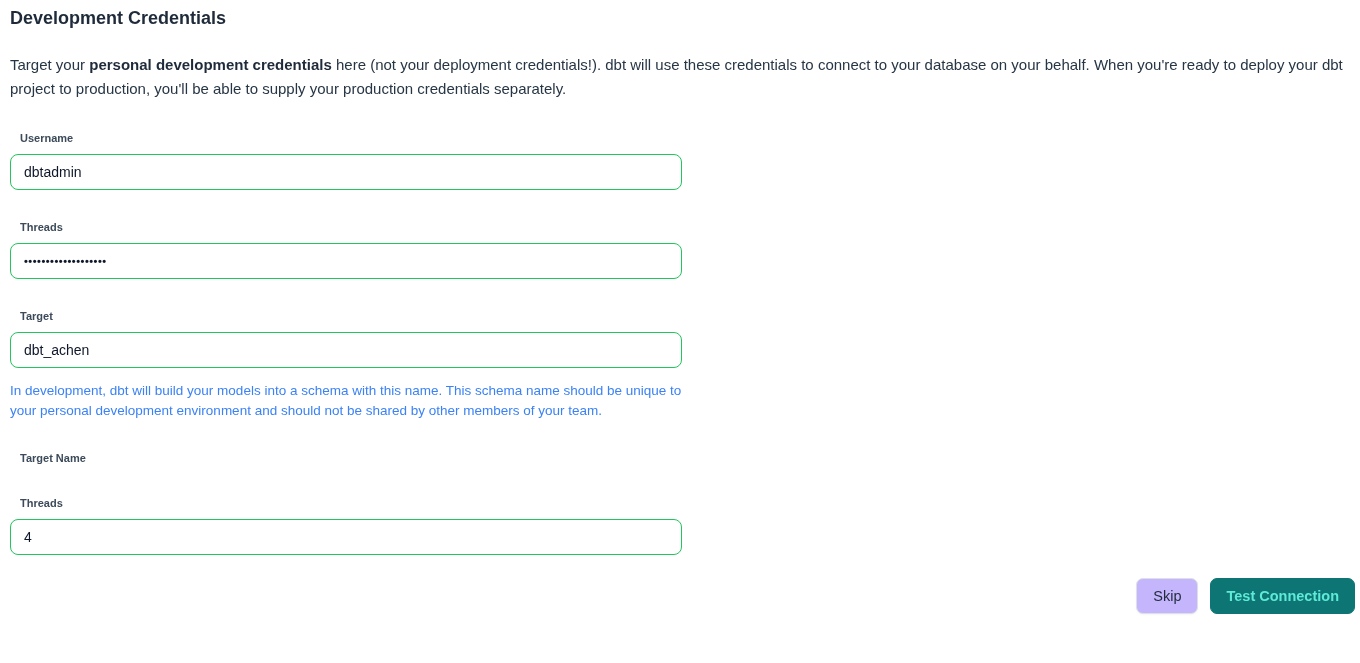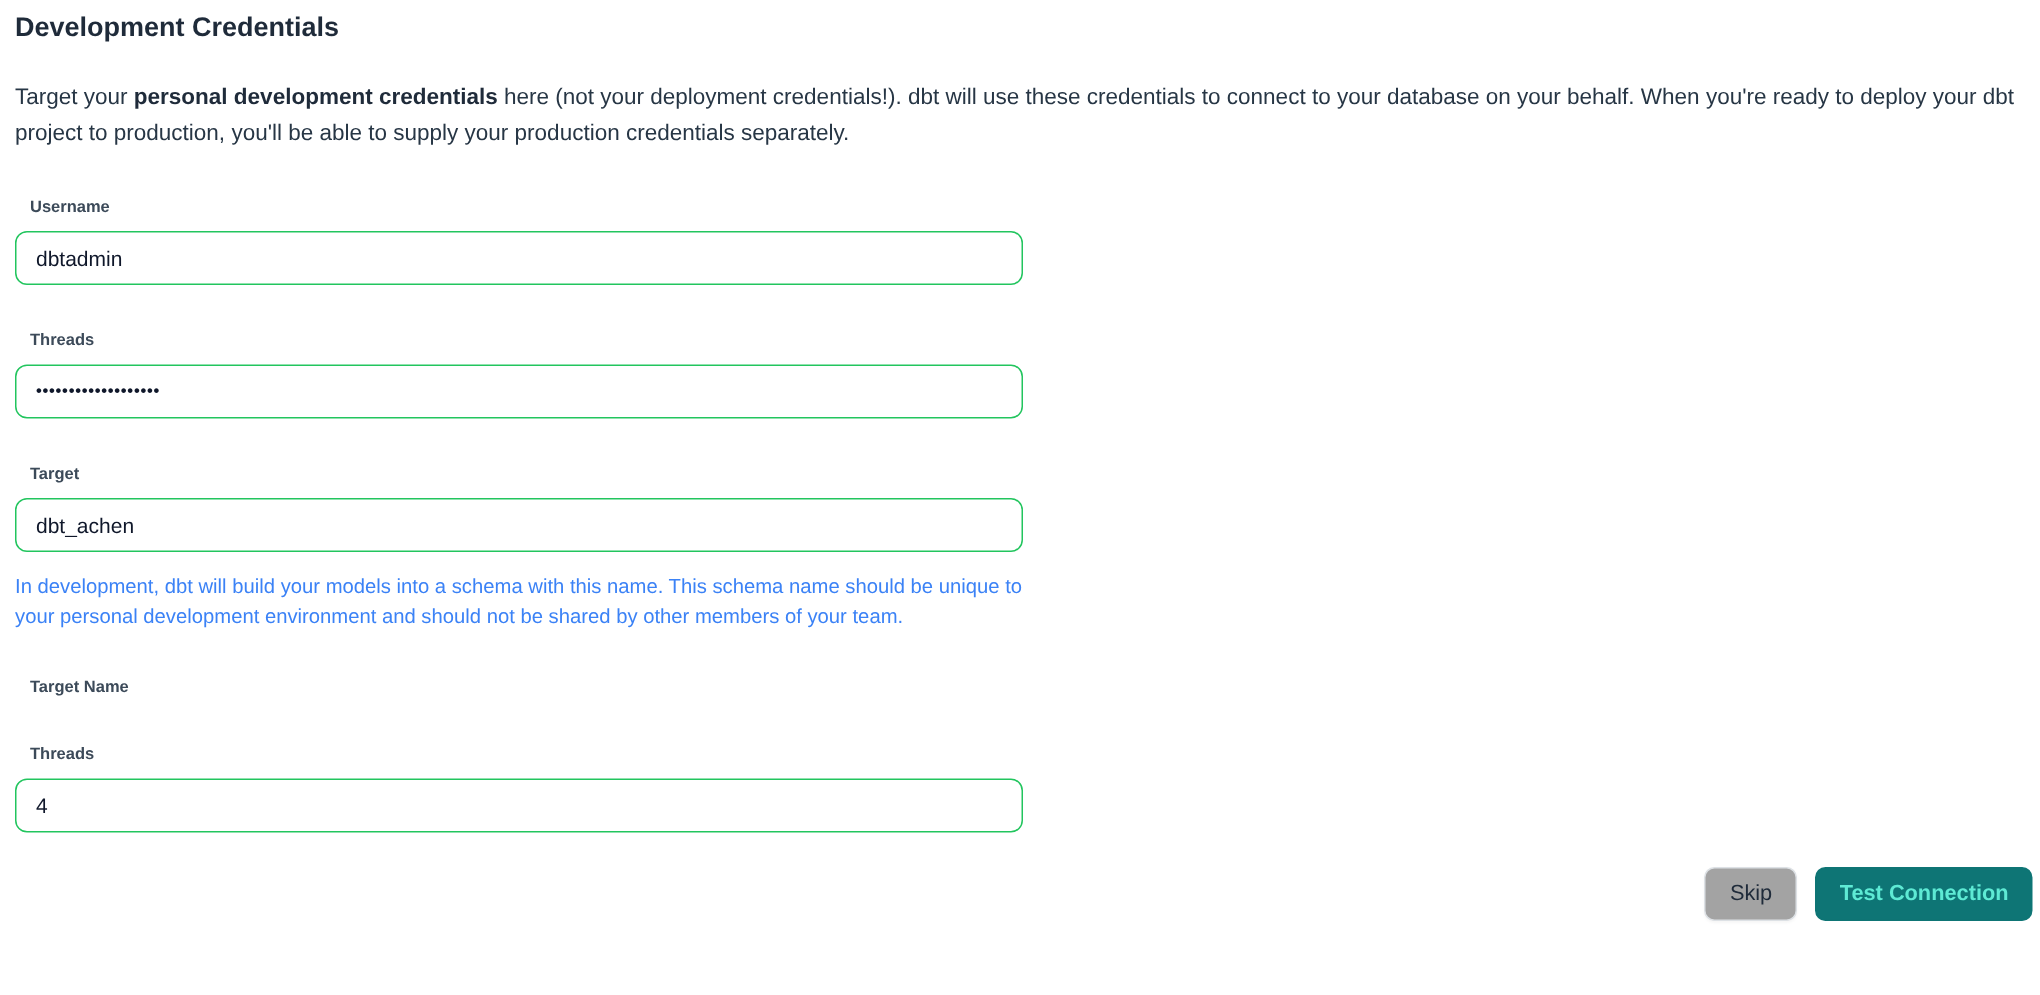--- a/index.html
+++ b/index.html
@@ -77,21 +77,21 @@
     gap: 12px;
   }
   .btn {
     height: 36px;
     border-radius: 7px;
     font-family: "Liberation Sans", "DejaVu Sans", sans-serif;
     font-size: 14.5px;
     cursor: pointer;
   }
   .btn-secondary {
-    background: #a3a3a3;
+    background: #c4b5fd;
     border: 1px solid #dde1e5;
     color: #1f2b3a;
     padding: 0 16px;
     font-weight: 400;
     box-shadow: 0 1px 2px rgba(0,0,0,0.04);
   }
   .btn-primary {
     background: #0e7575;
     border: 1px solid #0e7575;
     color: #5eead4;

